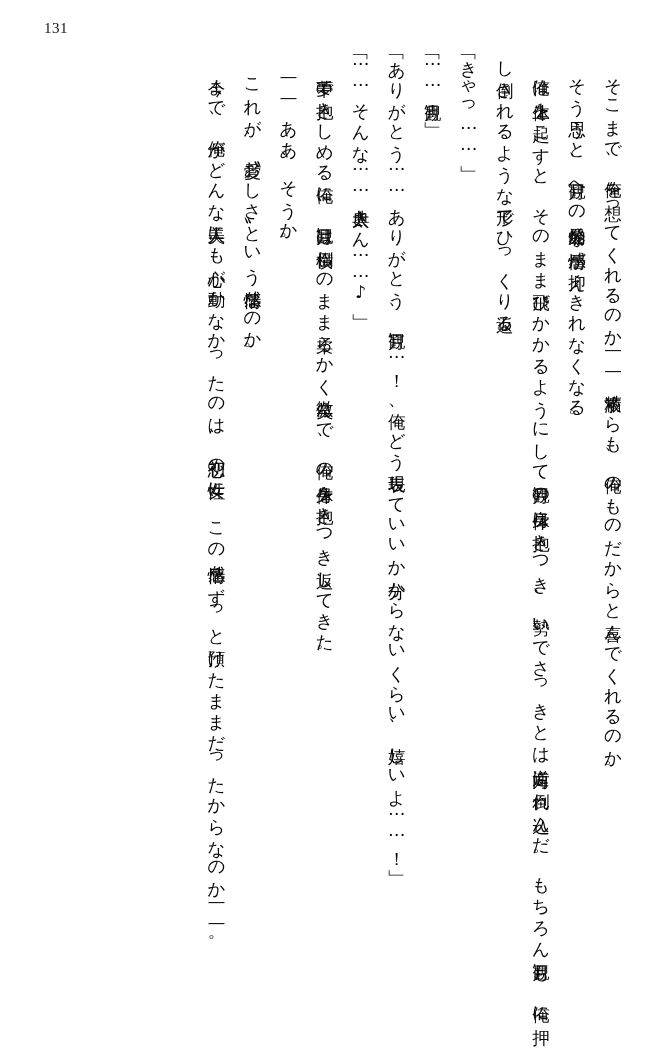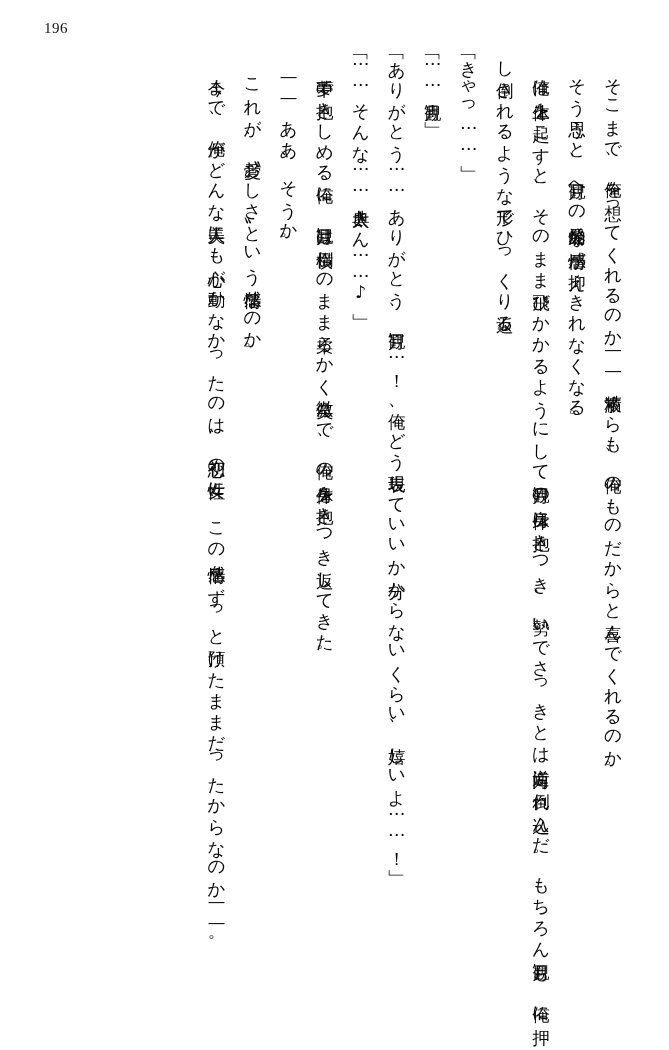--- a/index.html
+++ b/index.html
@@ -55,21 +55,21 @@
   }
   .text-body p.noindent {
     text-indent: 0;
   }
 </style>
 </head>
 <body>
 
 <div class="page">
 
-  <div class="page-number">196</div>
+  <div class="page-number">131</div>
 
   <div class="text-body">
     <p class="indent">そこまで、俺を想ってくれるのか——精液すらも、俺のものだからと喜んでくれるのか。</p>
     <p class="indent">そう思うと、観月への爆発的な感情が抑えきれなくなる。</p>
     <p class="indent">俺は上体を起こすと、そのまま飛びかかるようにして観月の身体に抱きつき、勢いでさっきとは逆方向に倒れ込んだ。もちろん観月も、俺に押し倒されるような形でひっくり返る。</p>
     <p class="noindent">「きゃっ……」</p>
     <p class="noindent">「……観月！」</p>
     <p class="noindent">「ありがとう……ありがとう、観月……！　俺、どう表現していいか分からないくらい、嬉しいよ……！」</p>
     <p class="noindent">「……そんな……典太さん……♪」</p>
     <p class="indent">夢中で抱きしめる俺に、観月は横倒しのまま柔らかく微笑んで、俺の身体を抱きつき返してきた。</p>

